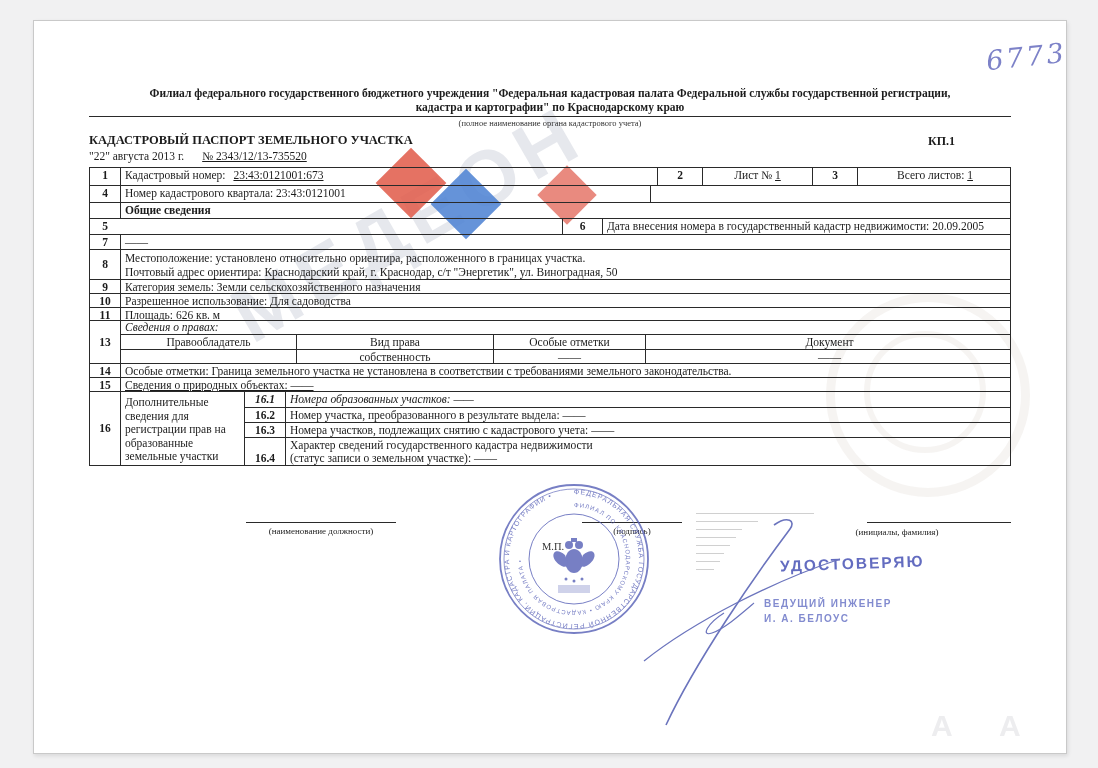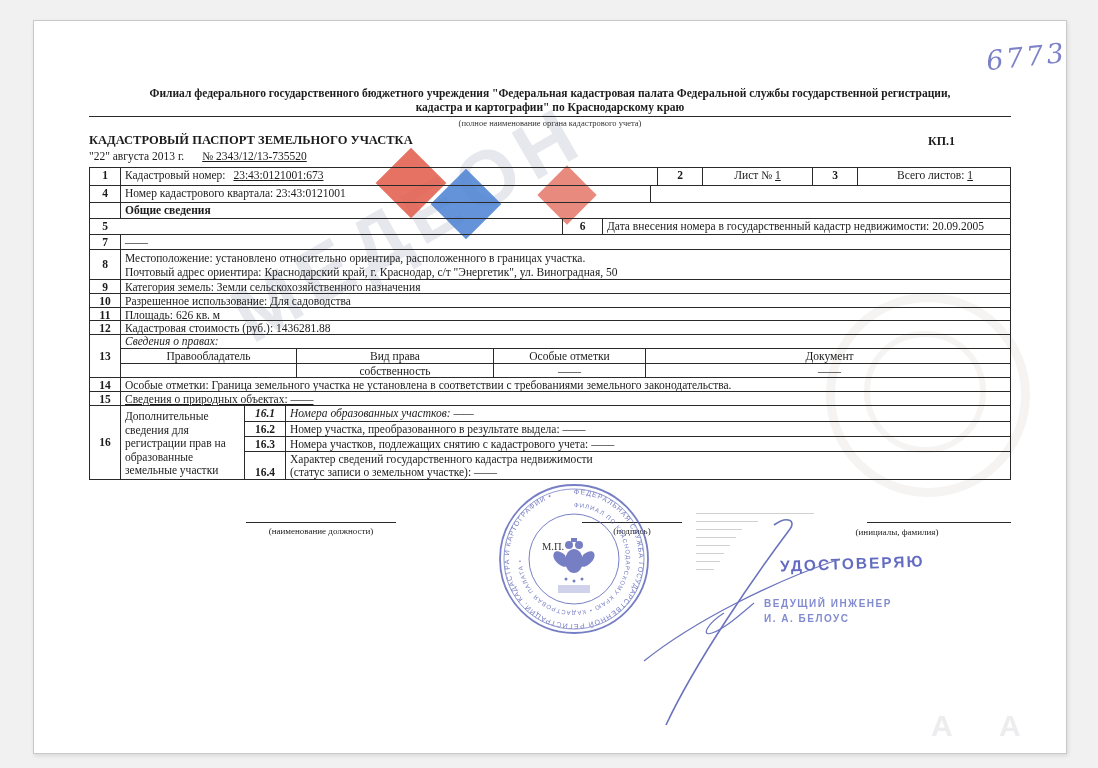--- a/index.html
+++ b/index.html
@@ -169,24 +169,20 @@
     <div class="trow" style="height:14px;">
       <div class="cell num">10</div>
       <div class="cell" style="flex:1;">Разрешенное использование: Для садоводства</div>
     </div>
 
     <div class="trow" style="height:13px;">
       <div class="cell num">11</div>
       <div class="cell" style="flex:1;">Площадь: 626 кв. м</div>
     </div>
 
-    <div class="trow" style="height:14px;">
-      <div class="cell num">12</div>
-      <div class="cell" style="flex:1;">Кадастровая стоимость (руб.): 1436281.88</div>
-    </div>
 
     <div class="trow" style="height:43px;">
       <div class="cell num vctr" style="font-weight:bold;">13</div>
       <div class="cell stack" style="flex:1;">
         <div class="srow" style="height:13px;padding:0 4px;">Сведения о правах:</div>
         <div class="srow" style="height:16px;">
           <div class="cell ctr" style="flex:0 0 175px;border-left:none;">Правообладатель</div>
           <div class="cell ctr" style="flex:0 0 197px;">Вид права</div>
           <div class="cell ctr" style="flex:0 0 152px;">Особые отметки</div>
           <div class="cell ctr" style="flex:0 0 368px;">Документ</div>

